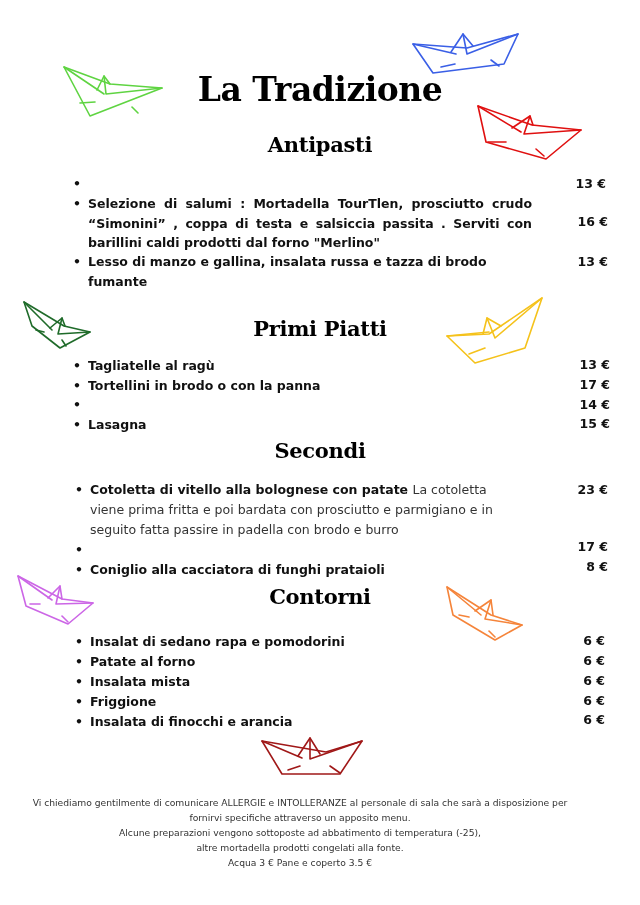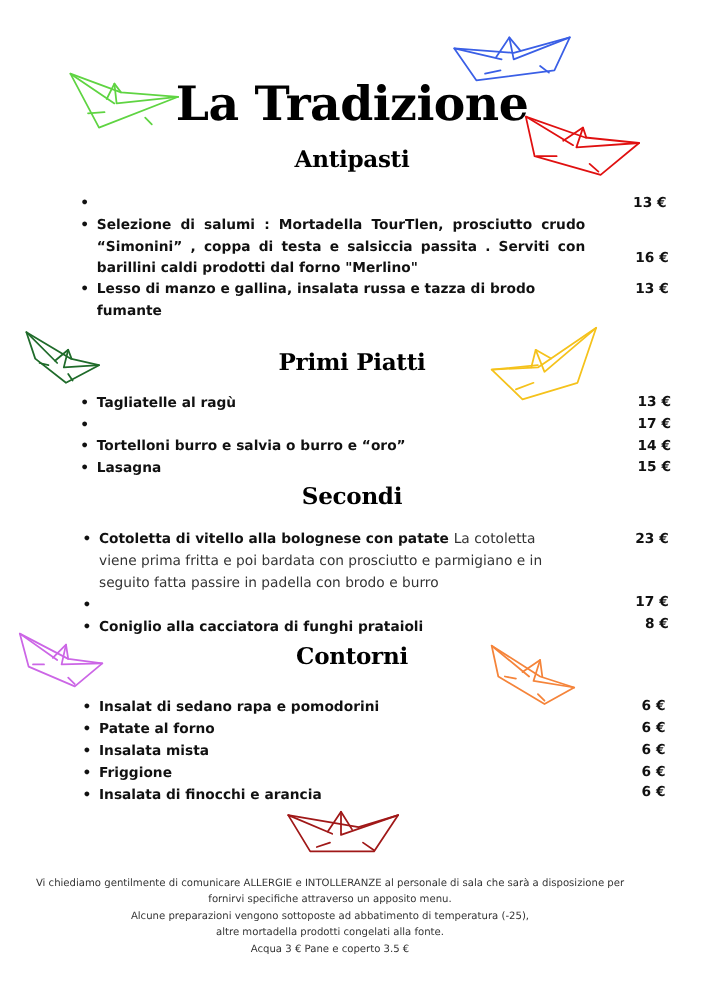--- a/index.html
+++ b/index.html
@@ -1,17 +1,17 @@
 <!DOCTYPE html>
 <html><head>
   <meta charset="utf-8">
   <style>
     html, body { margin: 0; padding: 0; background: #ffffff; }
     body { width: 640px; height: 905px; position: relative; overflow: hidden; font-family: "DejaVu Sans", sans-serif; color: #111; }
-    .title { position: absolute; left: 0; width: 640px; top: 70px; text-align: center; font-family: "DejaVu Serif", serif; font-weight: bold; font-size: 43px; letter-spacing: -0.5px; color: #000; }
+    .title { position: absolute; left: 0; width: 640px; top: 70px; text-align: center; font-family: "DejaVu Serif", serif; font-weight: bold; font-size: 33px; letter-spacing: -0.5px; color: #000; }
     .section-title { position: absolute; left: 0; width: 640px; text-align: center; font-family: "DejaVu Serif", serif; font-weight: bold; font-size: 21px; color: #000; letter-spacing: -0.3px; }
     .item { position: absolute; font-size: 12.5px; font-weight: bold; line-height: 19.5px; color: #111; }
     .item .bullet { position: absolute; left: -15px; top: 0; }
     .price { position: absolute; font-size: 12.5px; font-weight: bold; text-align: right; color: #111; margin-left: 20px; }
     .item .light { font-weight: normal; color: #333; }
     .just { text-align: justify; text-align-last: left; }
     .note { position: absolute; left: 0; width: 600px; text-align: center; font-size: 9.2px; line-height: 15px; color: #333; }
     svg.boat { position: absolute; overflow: visible; }
     svg.boat path, svg.boat line, svg.boat polyline { fill: none; stroke-width: 1.6; stroke-linejoin: round; stroke-linecap: round; }
   </style>
@@ -111,44 +111,44 @@
 
 <div class="item" style="left:88px;top:174px;width:460px">
   <span class="bullet">•</span>
 </div>
 <div class="price" style="right:34px;top:176px">13 €</div>
 
 <div class="item just" style="left:88px;top:194px;width:444px">
   <span class="bullet">•</span>
   <span>Selezione di salumi : Mortadella TourTlen, prosciutto crudo “Simonini” , coppa di testa e salsiccia passita . Serviti con barillini caldi prodotti dal forno "Merlino"</span>
 </div>
-<div class="price" style="right:32px;top:226px">16 €</div>
+<div class="price" style="right:32px;top:214px">16 €</div>
 
 <div class="item" style="left:88px;top:252px;width:460px">
   <span class="bullet">•</span>
   <span>Lesso di manzo e gallina, insalata russa e tazza di brodo fumante</span>
 </div>
 <div class="price" style="right:32px;top:254px">13 €</div>
 
 <div class="section-title" style="top:316px">Primi Piatti</div>
 
 <div class="item" style="left:88px;top:356px;width:460px">
   <span class="bullet">•</span>
   <span>Tagliatelle al ragù</span>
 </div>
 <div class="price" style="right:30px;top:357px">13 €</div>
 
 <div class="item" style="left:88px;top:376px;width:460px">
   <span class="bullet">•</span>
+  <span>Tortellini in brodo o con la panna</span>
 </div>
 <div class="price" style="right:30px;top:377px">17 €</div>
 
 <div class="item" style="left:88px;top:395px;width:460px">
   <span class="bullet">•</span>
-  <span>Tortelloni burro e salvia o burro e “oro”</span>
 </div>
 <div class="price" style="right:30px;top:397px">14 €</div>
 
 <div class="item" style="left:88px;top:415px;width:460px">
   <span class="bullet">•</span>
   <span>Lasagna</span>
 </div>
 <div class="price" style="right:30px;top:416px">15 €</div>
 
 <div class="section-title" style="top:438px">Secondi</div>

